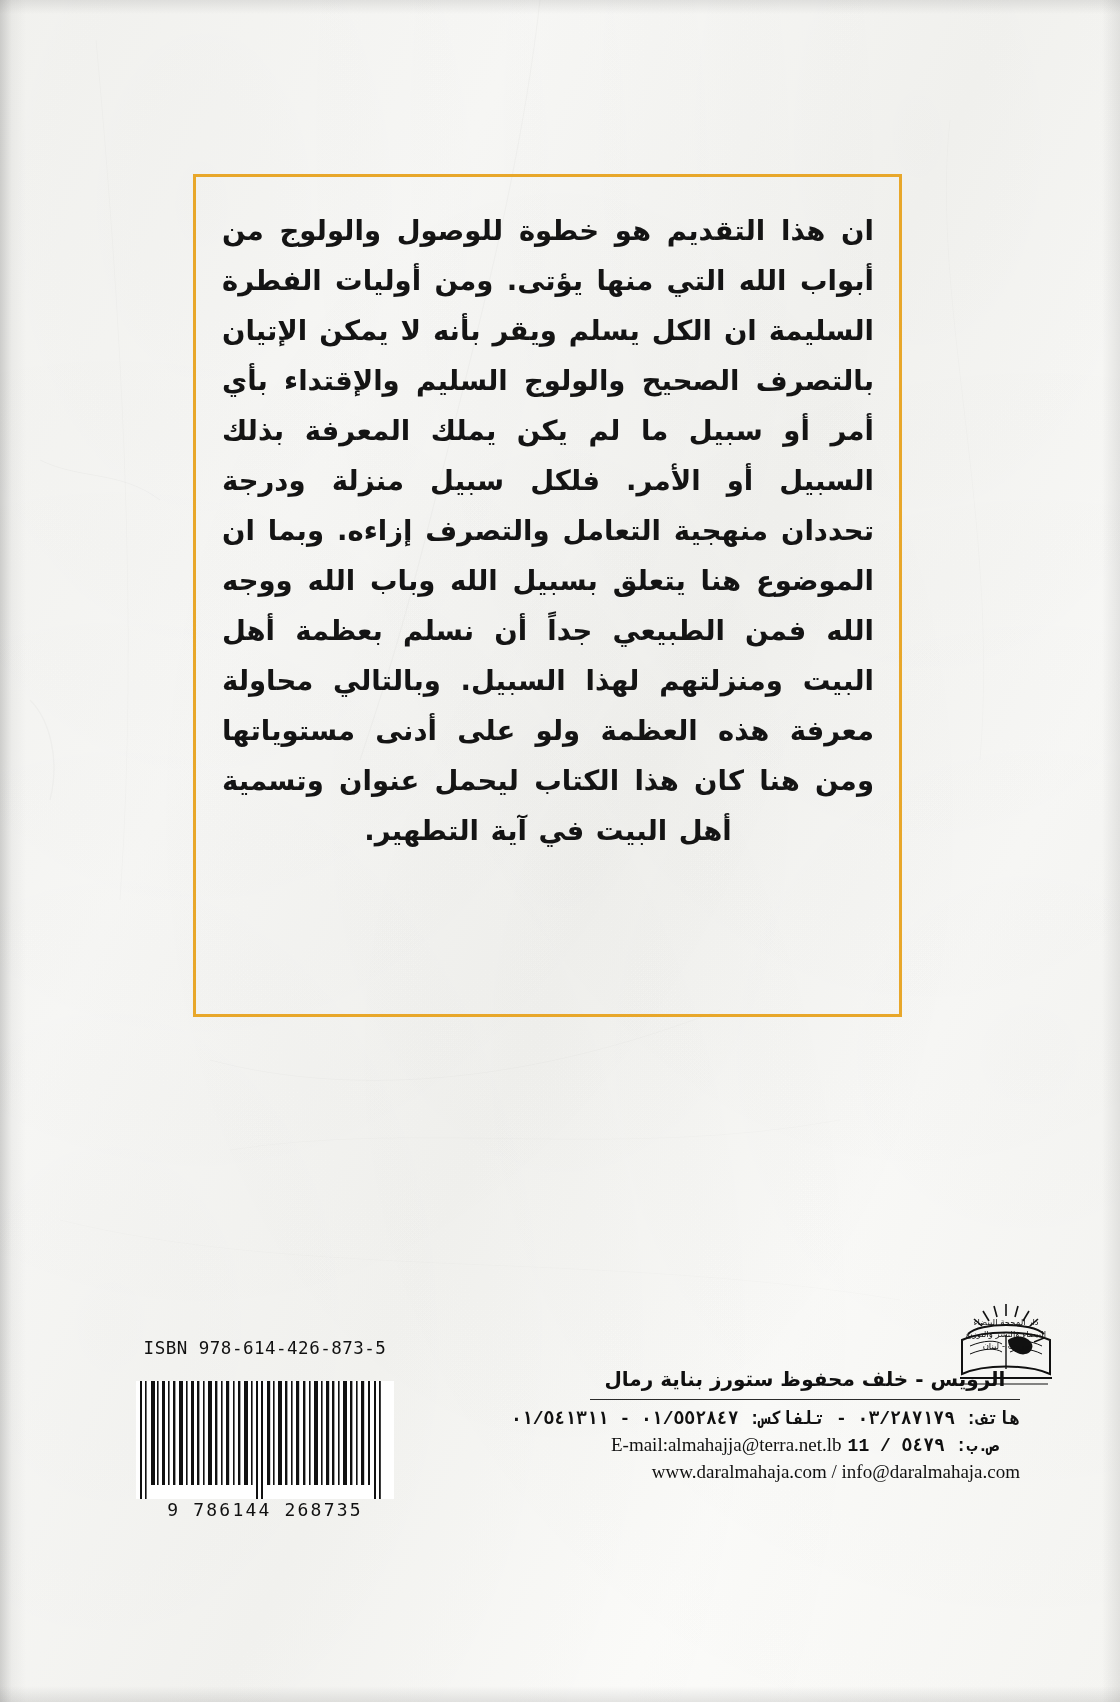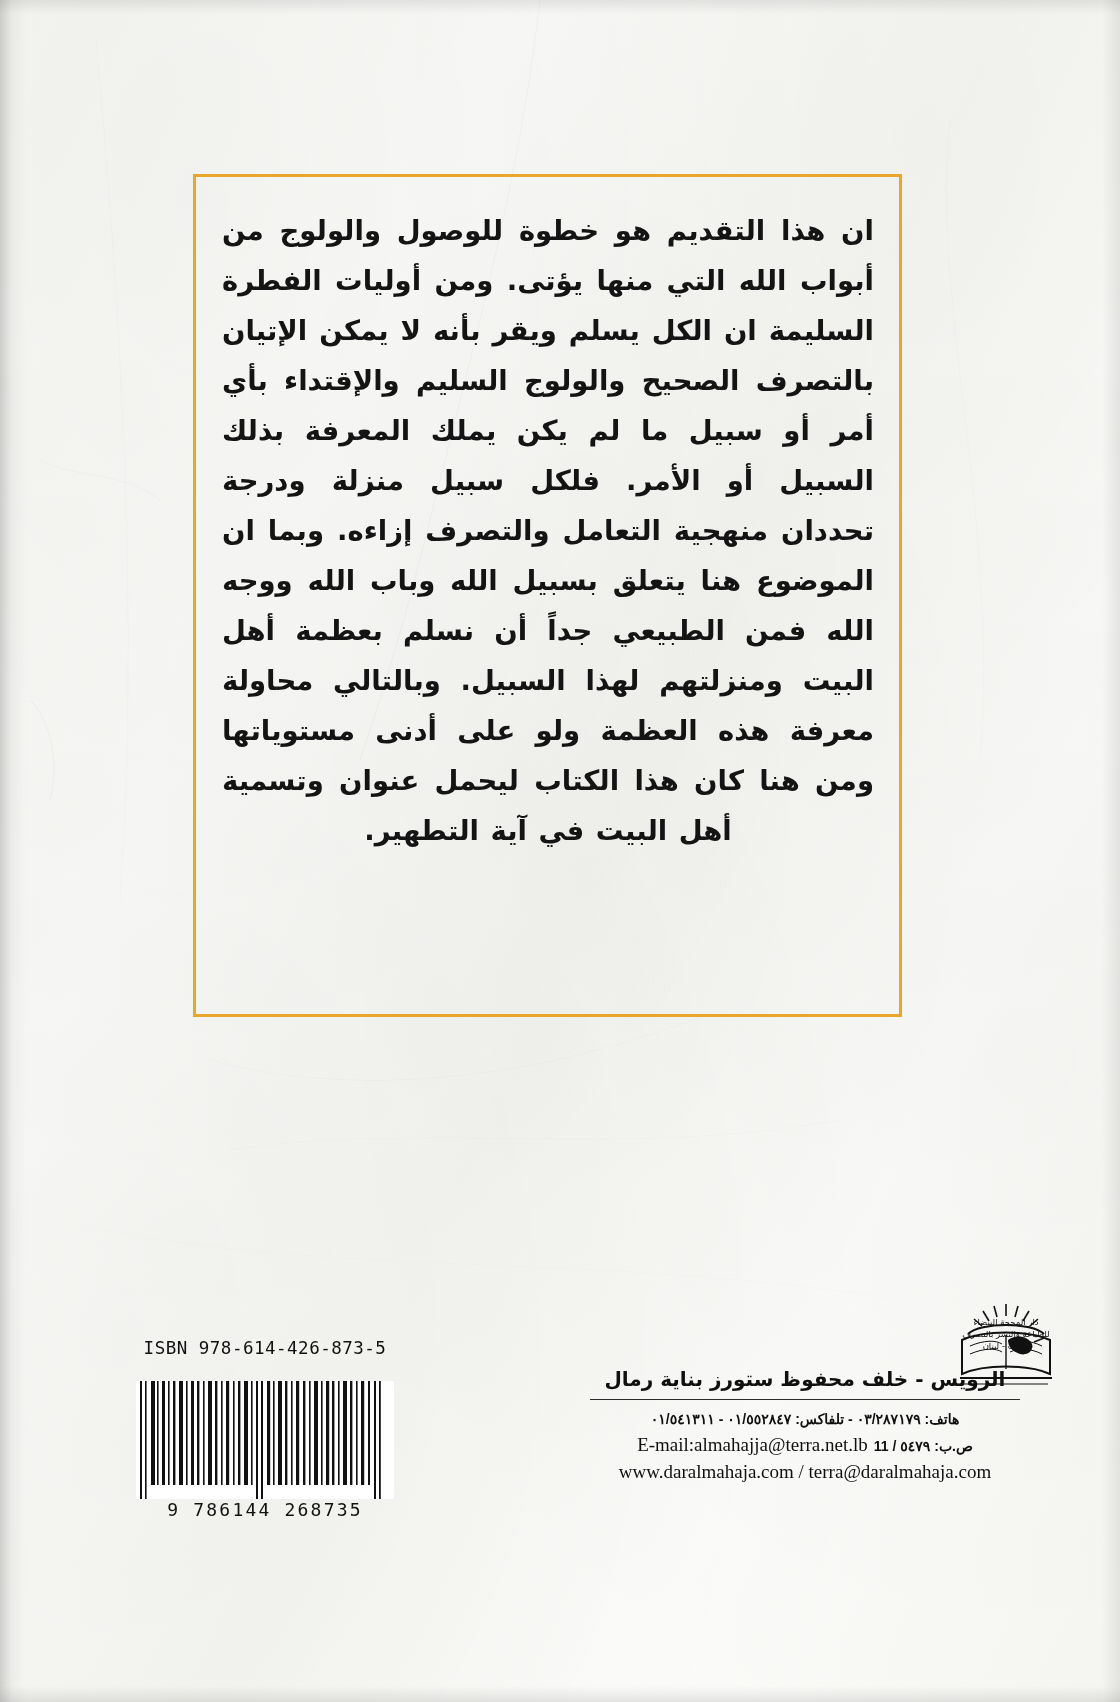--- a/index.html
+++ b/index.html
@@ -145,33 +145,34 @@
     margin-bottom: 8px;
     white-space: nowrap;
   }
   .pub-rule {
     height: 1px;
     background: #2b2b2b;
     margin: 4px auto 6px auto;
     width: 100%;
   }
   .pub-line {
-    font-family: Liberation Sans, sans-serif;
-    font-size: 14px;
+    font-family: Liberation Mono, monospace;
+    font-size: 18px;
     font-weight: 700;
     line-height: 26px;
     white-space: nowrap;
   }
   .pub-line-ltr {
     direction: ltr;
     font-family: "Liberation Serif", serif;
     font-size: 19px;
     font-weight: 400;
     line-height: 26px;
     white-space: nowrap;
+    text-align: right;
   }
   .pub-mixed {
     display: flex;
     justify-content: center;
     align-items: baseline;
     gap: 6px;
     white-space: nowrap;
   }
 
   
@@ -297,28 +298,28 @@
 
       <path d="M58 40 C 66 34, 78 36, 82 44 C 84 50, 78 56, 70 54 C 64 52, 58 48, 58 40 Z" fill="#111" stroke="none"></path>
       <path d="M84 42 L94 38" stroke-width="1.4"></path>
 
       <path d="M10 78 L102 78" stroke-width="2"></path>
       <path d="M14 84 L98 84" stroke-width="1.2"></path>
     </g>
   </svg>
   <div class="logo-caption">
     <div>دار المحجة البيضاء</div>
-    <div>للطباعة والنشر بالتصرف</div>
+    <div>البيضاء والنشر والتوزيع</div>
     <div>بيروت - لبنان</div>
   </div>
 
   <div class="publisher-block">
     <div class="pub-address">الرويس - خلف محفوظ ستورز بناية رمال</div>
     <div class="pub-rule"></div>
     <div class="pub-line">هاتف: ٠٣/٢٨٧١٧٩ - تلفاكس: ٠١/٥٥٢٨٤٧ - ٠١/٥٤١٣١١</div>
     <div class="pub-mixed">
       <span class="pub-line">ص.ب: ٥٤٧٩ / 11</span>
       <span class="pub-line-ltr">E-mail:almahajja@terra.net.lb</span>
     </div>
-    <div class="pub-line-ltr">www.daralmahaja.com / terra@daralmahaja.com</div>
+    <div class="pub-line-ltr">www.daralmahaja.com / info@daralmahaja.com</div>
   </div>
 
 </div>
 
 </body></html>

